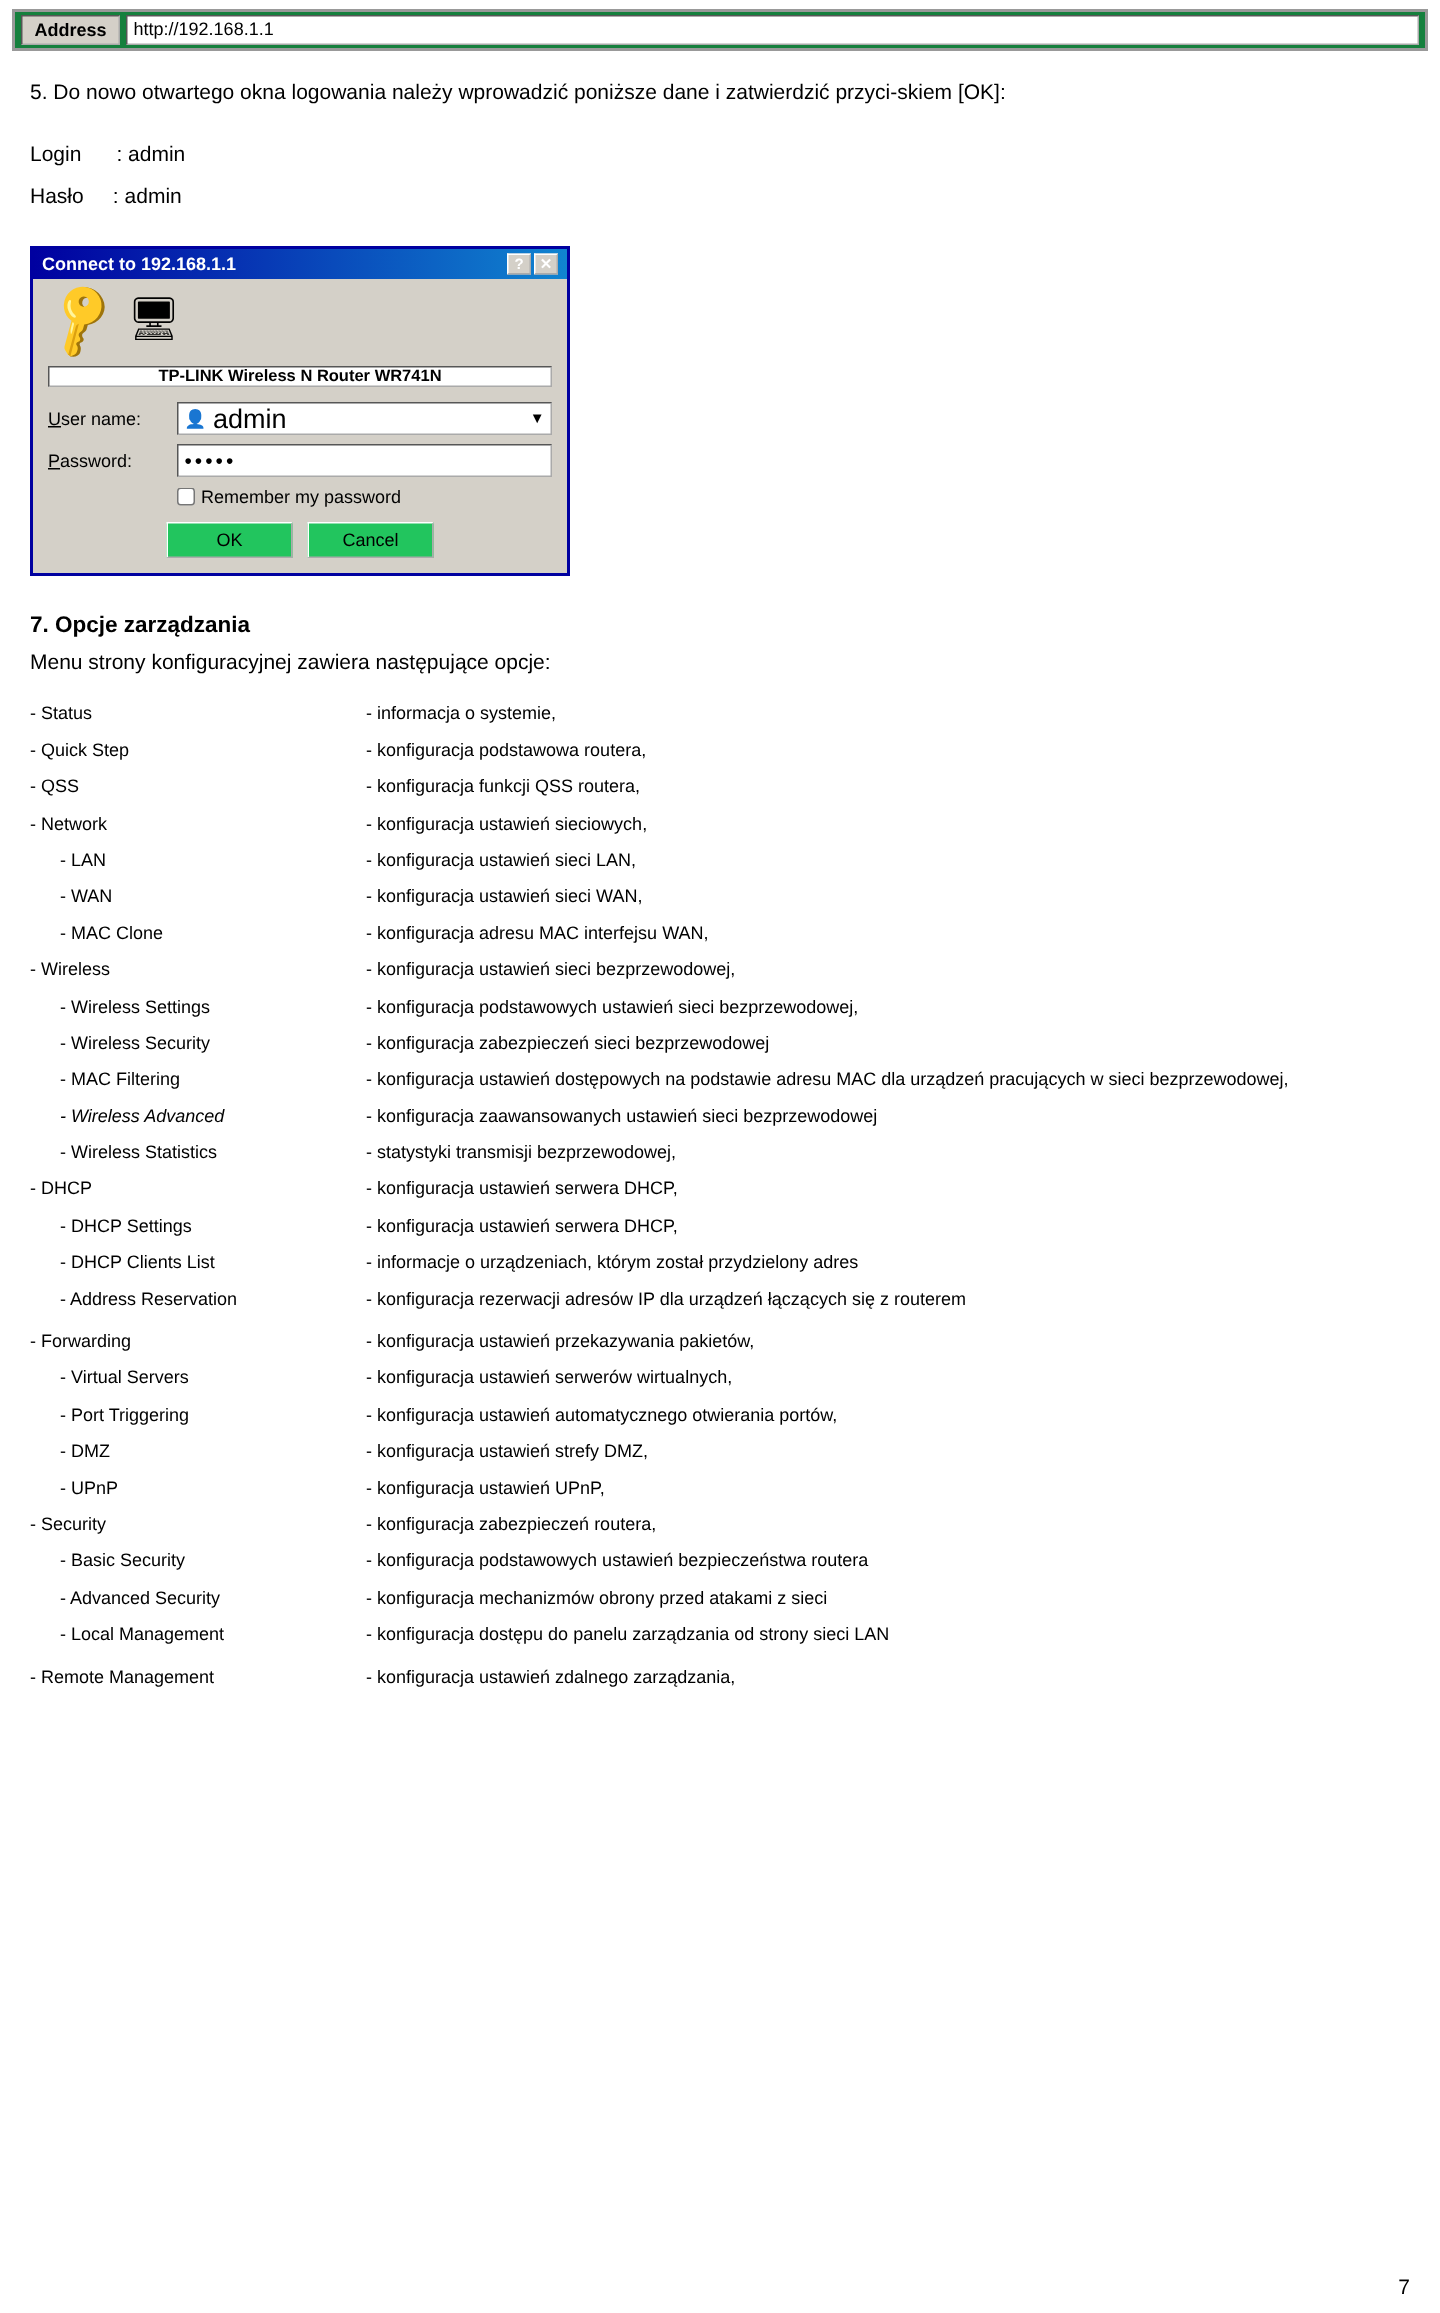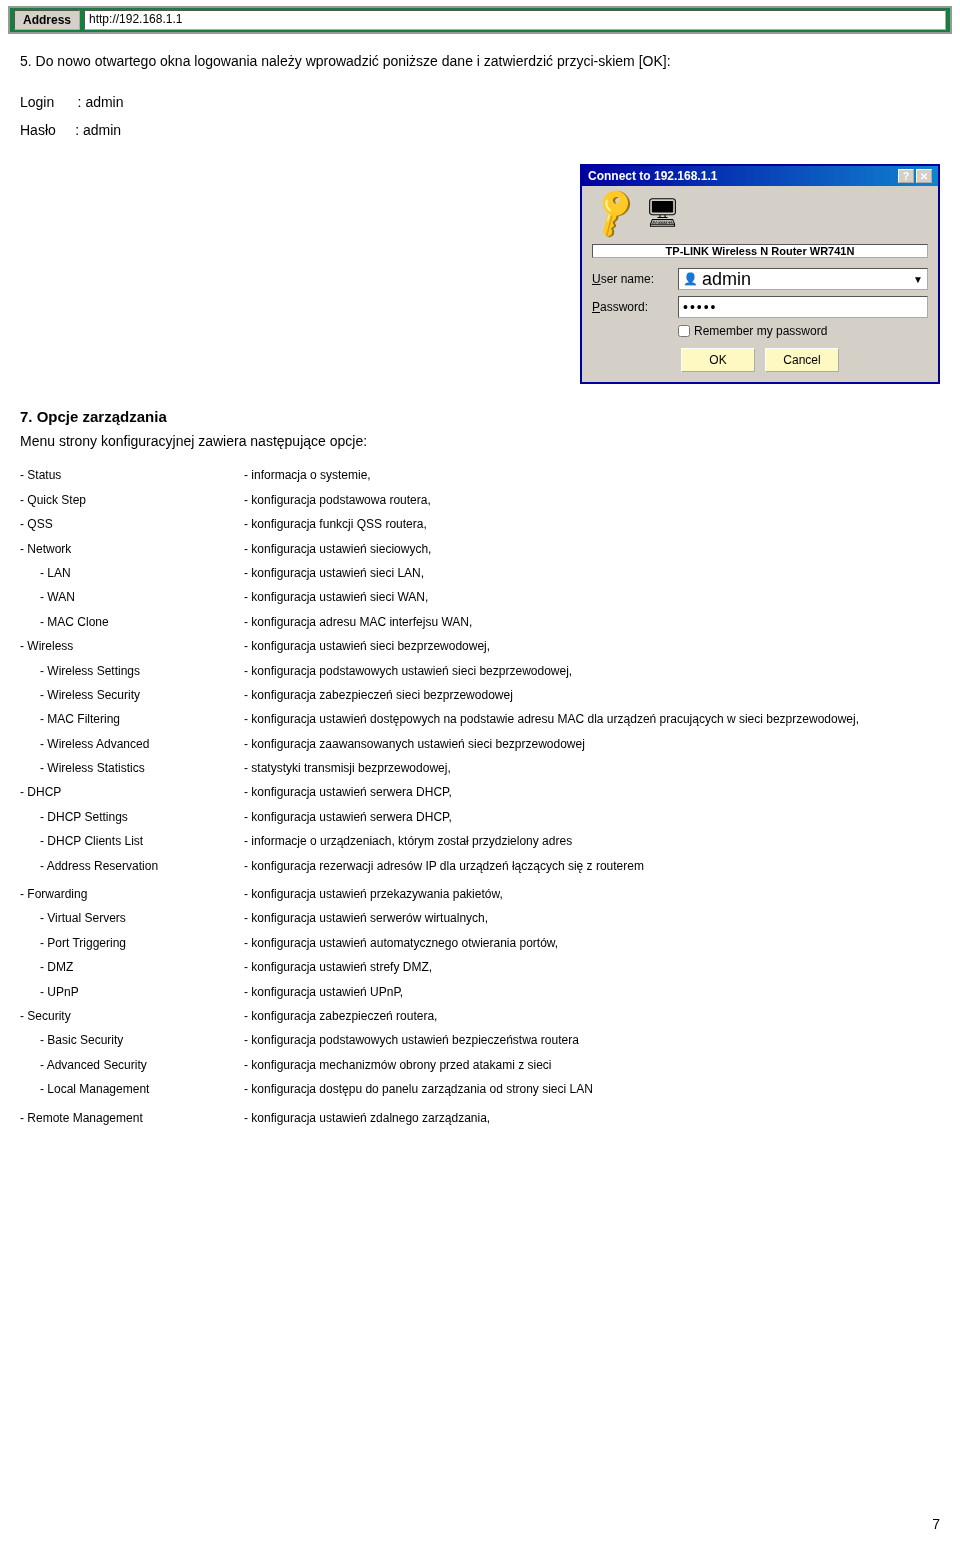--- a/index.html
+++ b/index.html
@@ -56,21 +56,21 @@
 
     .login-info {
       margin-bottom: 20px;
       font-size: 14px;
       line-height: 2;
     }
 
     
     .dialog-container {
       display: flex;
-      justify-content: flex-end;
+      justify-content: flex-start;
       margin: 10px 0 24px 0;
     }
 
     .dialog {
       width: 360px;
       border: 2px solid #0000a0;
       background: #d4d0c8;
       font-family: Arial, sans-serif;
       font-size: 12px;
     }
@@ -206,23 +206,23 @@
     }
 
     .dialog-ok-cancel {
       display: flex;
       justify-content: center;
       gap: 10px;
       margin-top: 6px;
     }
 
     .dialog-action-btn {
-      width: 74px;
+      width: 84px;
       height: 24px;
-      background: #fef9c3;
+      background: #22c55e;
       border: 1px outset #fff;
       font-size: 12px;
       cursor: pointer;
       display: flex;
       align-items: center;
       justify-content: center;
     }
 
     
     .section-title {
@@ -379,21 +379,21 @@
         </tr>
         <tr>
           <td class="col-left" style="padding-left: 20px;">- Wireless Security</td>
           <td class="col-right">- konfiguracja zabezpieczeń sieci bezprzewodowej</td>
         </tr>
         <tr>
           <td class="col-left" style="padding-left: 20px;">- MAC Filtering</td>
           <td class="col-right">- konfiguracja ustawień dostępowych na podstawie adresu MAC dla urządzeń pracujących w sieci bezprzewodowej,</td>
         </tr>
         <tr>
-          <td class="col-left" style="padding-left: 20px;">- Wireless Advanced</td>
+          <td class="col-left" style="padding-left: 20px; font-style: italic;">- Wireless Advanced</td>
           <td class="col-right">- konfiguracja zaawansowanych ustawień sieci bezprzewodowej</td>
         </tr>
         <tr>
           <td class="col-left" style="padding-left: 20px;">- Wireless Statistics</td>
           <td class="col-right">- statystyki transmisji bezprzewodowej,</td>
         </tr>
         <tr>
           <td class="col-left" style="padding-left: 0px;">- DHCP</td>
           <td class="col-right">- konfiguracja ustawień serwera DHCP,</td>
         </tr>

